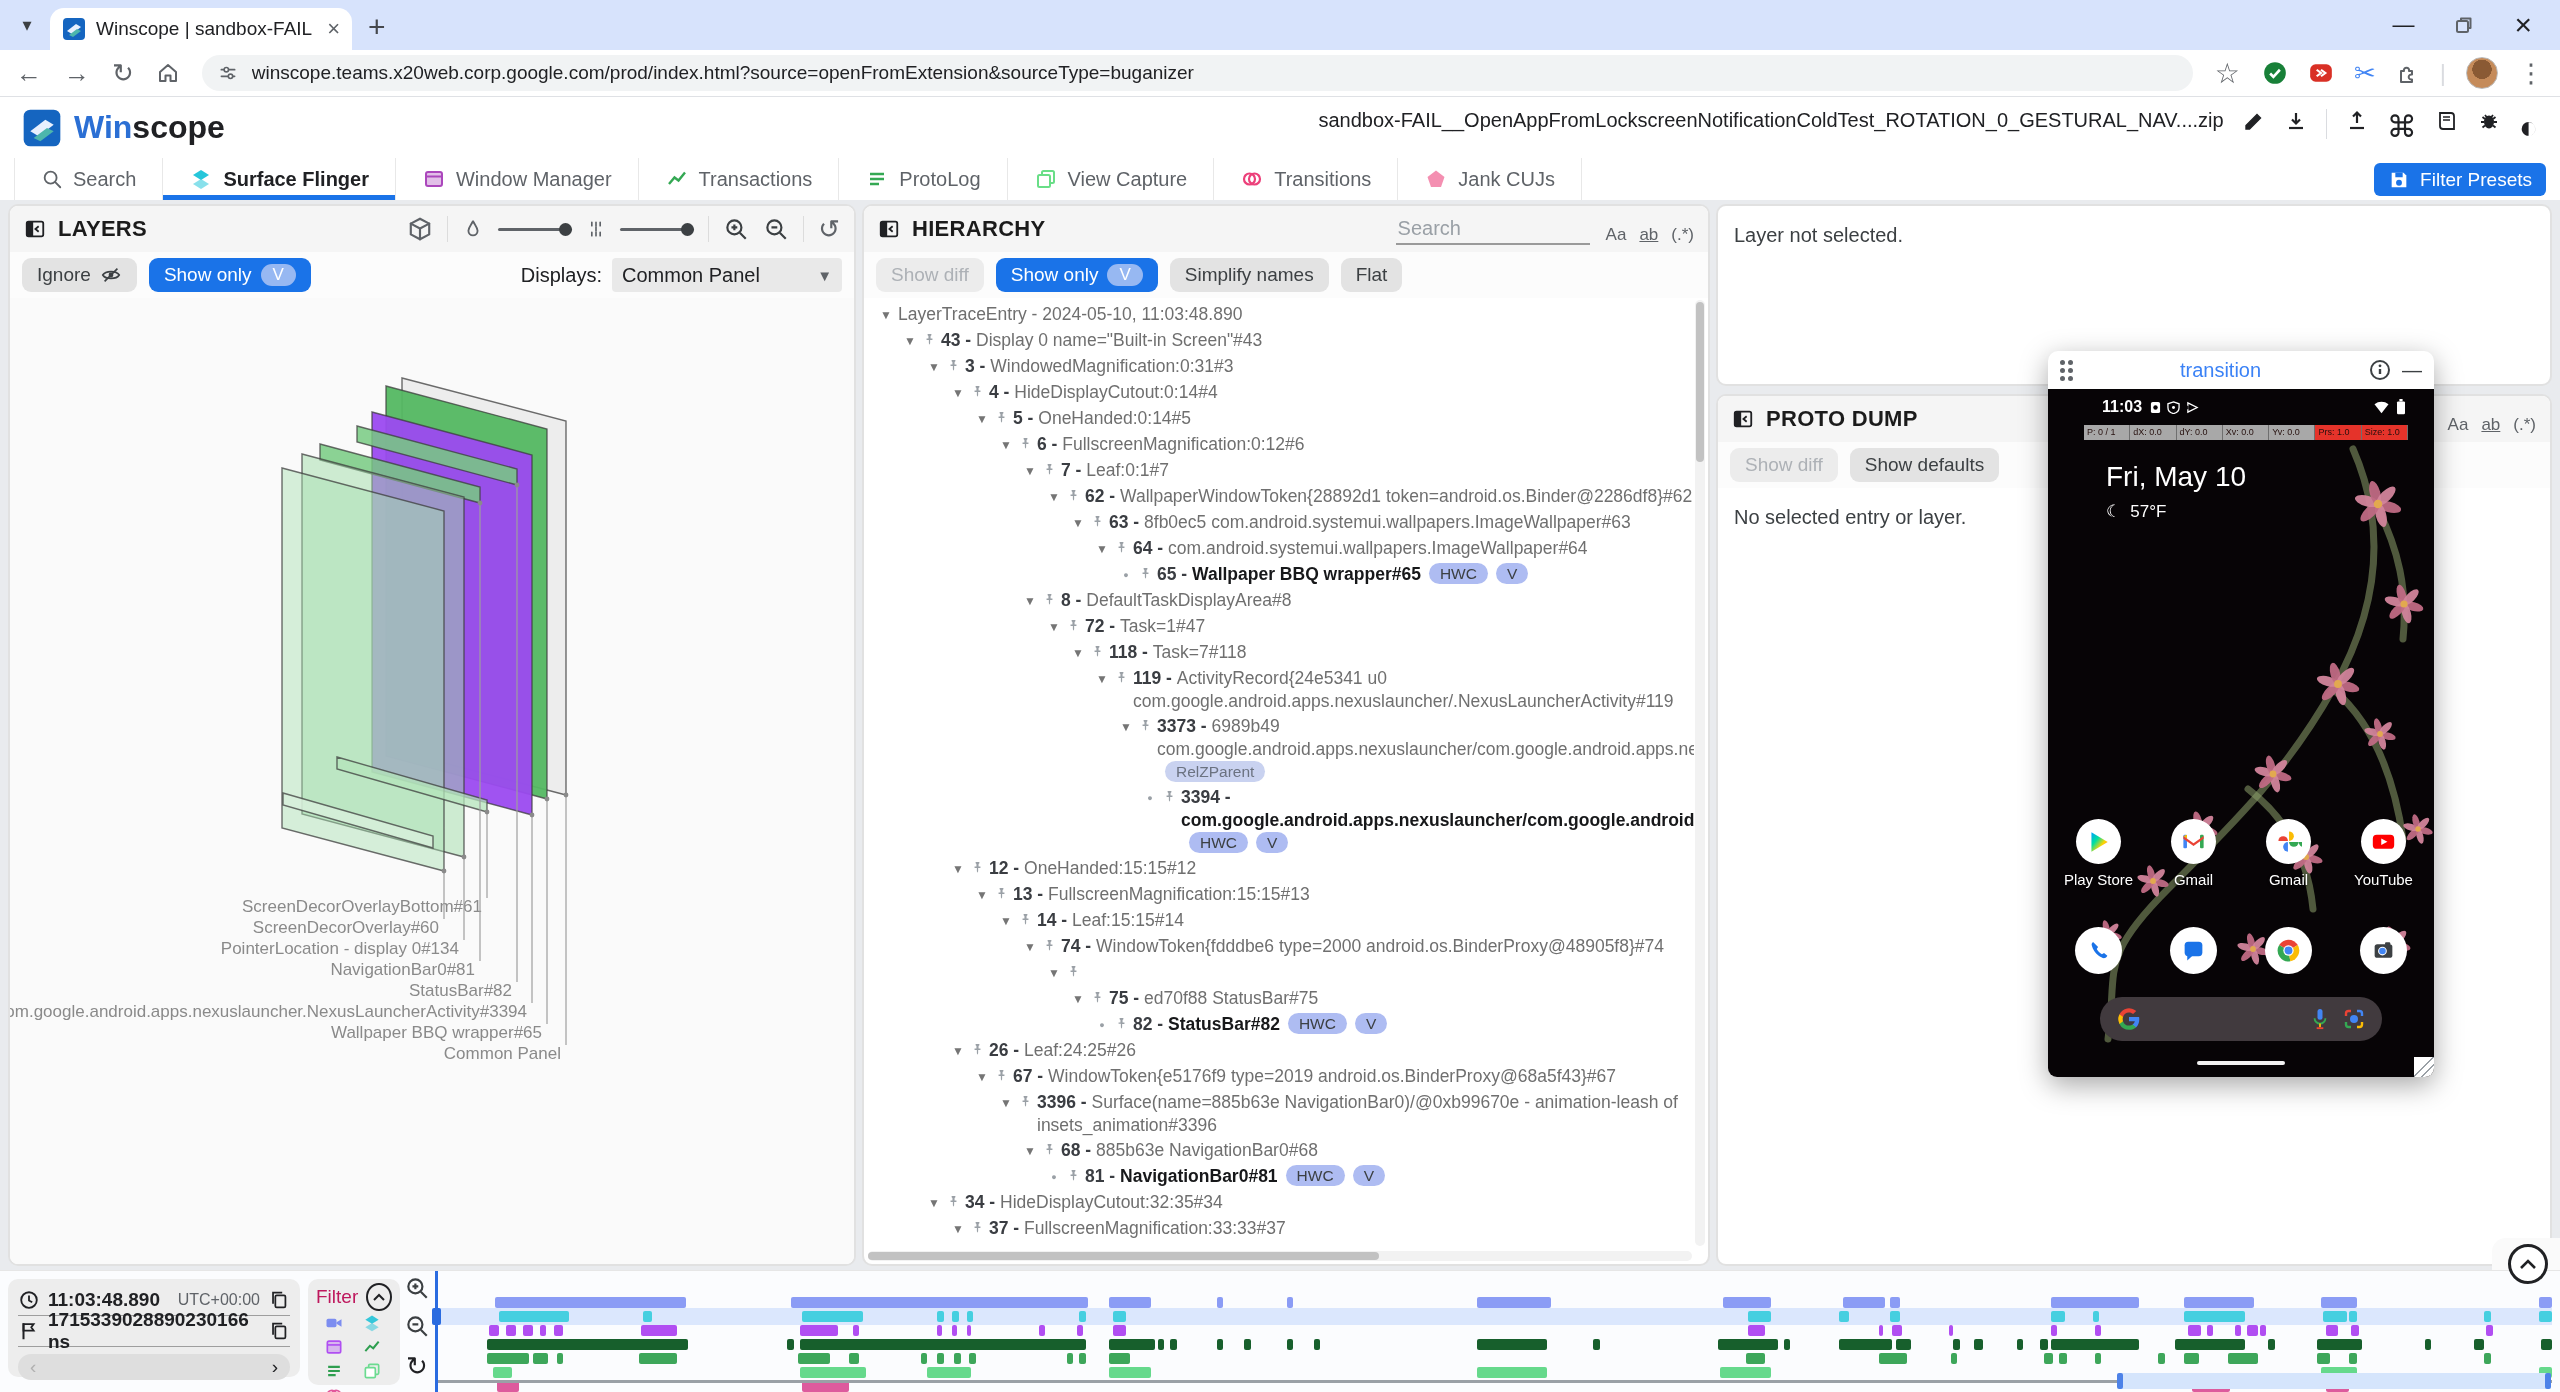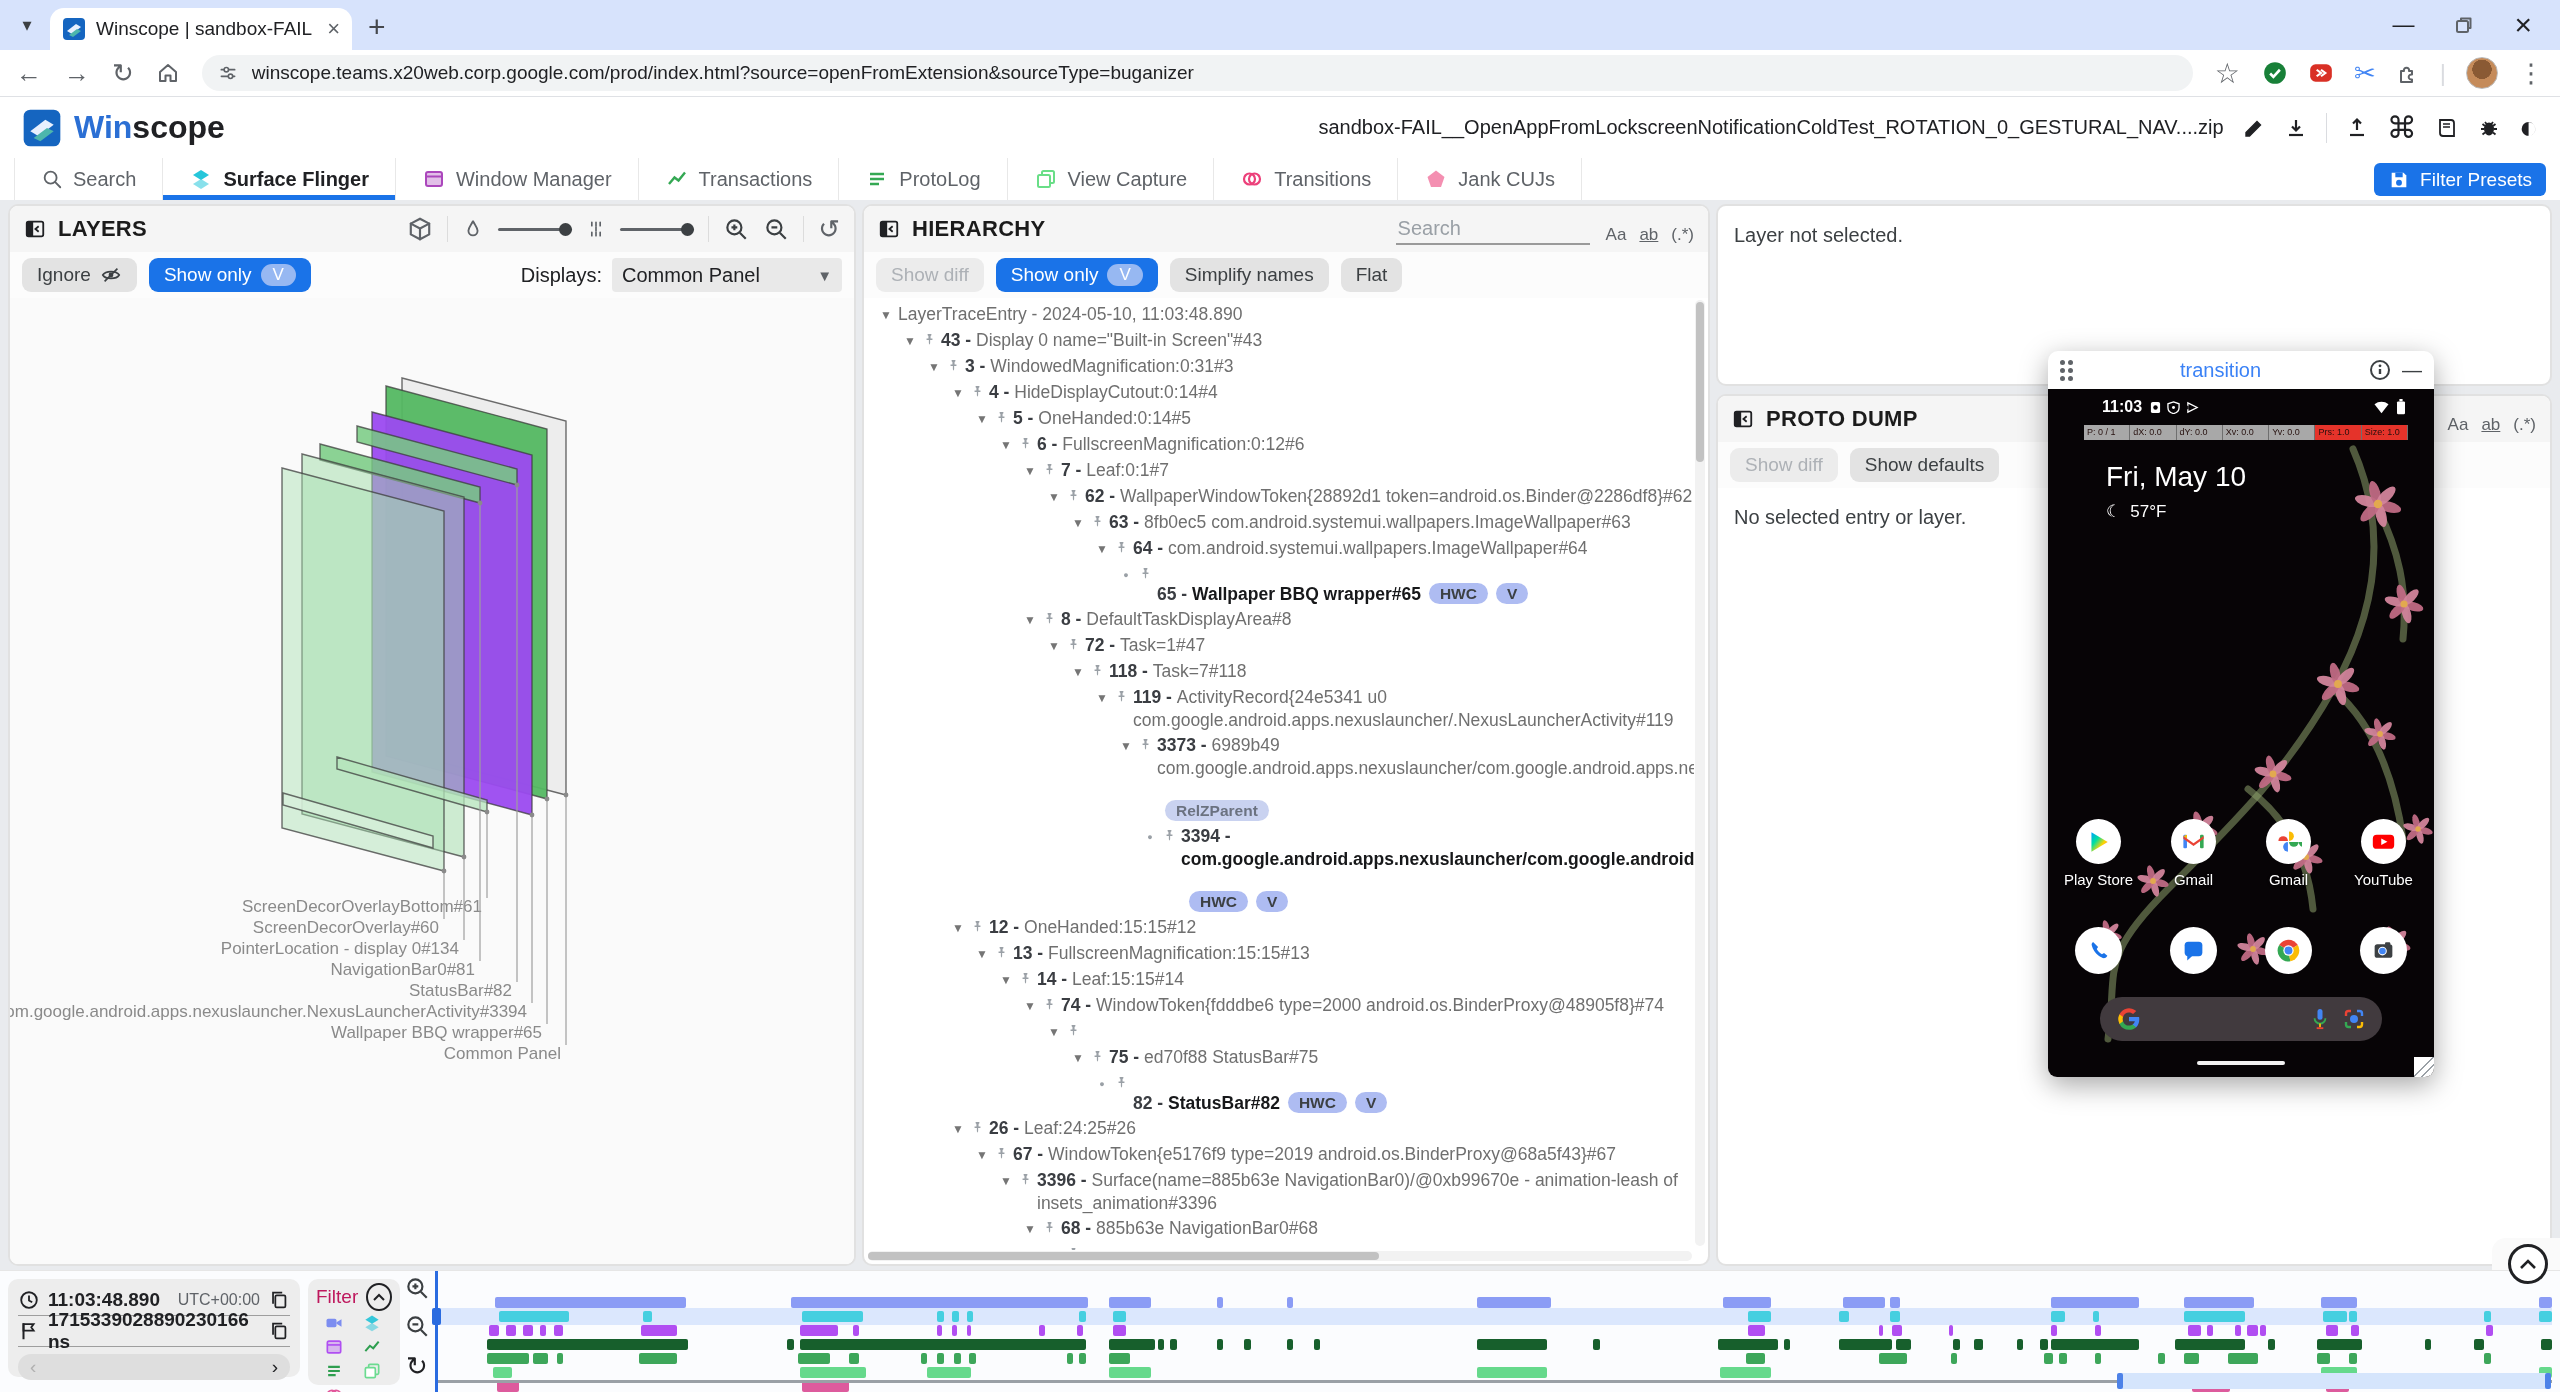--- a/index.html
+++ b/index.html
@@ -22,21 +22,21 @@
   .nav-glyph{font-size:26px;color:#5f6368;}
   #url-pill{flex:1;height:36px;background:#f1f3f4;border-radius:18px;display:flex;align-items:center;
     gap:14px;padding:0 16px;box-sizing:border-box;}
   #url-pill .url{font-size:19px;color:#202124;white-space:nowrap;overflow:hidden;}
   #ext-icons{display:flex;align-items:center;gap:20px;}
   .avatar{width:30px;height:30px;border-radius:50%;background:radial-gradient(circle at 50% 38%,#8a5a34 0 40%,#c58b5a 41%);border:1px solid #bbb;}
   
   #appheader{position:absolute;left:0;top:97px;right:0;height:61px;background:#fff;display:flex;align-items:center;padding:0 22px;box-sizing:border-box;}
   #app-name{font-size:32px;font-weight:700;margin-left:12px;color:#202124;}
   #app-name .blue{color:#2b6fd4;}
-  #header-right{margin-left:auto;display:flex;align-items:center;gap:18px;color:#202124;}
+  #header-right{margin-left:auto;display:flex;align-items:flex-start;gap:18px;color:#202124;}
   #trace-file{font-size:20px;color:#202124;}
   .hdr-sep{width:1px;height:30px;background:#dadce0;}
   
   #navbar{position:absolute;left:0;top:158px;right:0;height:42px;background:#fff;border-bottom:1px solid #e0e0e0;display:flex;align-items:stretch;}
   .wtab{display:flex;align-items:center;gap:10px;padding:0 26px;font-size:20px;color:#5f6368;position:relative;border-right:1px solid #e8e8e8;}
   .wtab:first-child{border-left:1px solid #e8e8e8;margin-left:14px;}
   .wtab.active{color:#202124;font-weight:700;}
   .wtab.active::after{content:"";position:absolute;left:0;right:0;bottom:0;height:5px;background:#1a73e8;}
   #filter-presets{position:absolute;right:14px;top:5px;height:33px;background:#1a73e8;color:#fff;
     border-radius:6px;display:flex;align-items:center;gap:10px;padding:0 14px;font-size:19px;}
@@ -66,21 +66,21 @@
   #displays-select .caret{margin-left:auto;color:#5f6368;font-size:15px;}
   
   #tree{position:absolute;left:4px;top:96px;right:14px;bottom:14px;overflow:hidden;font-size:17.5px;color:#6f6f6f;}
   .tnode{display:flex;align-items:flex-start;padding:1px 0;line-height:23px;}
   .tn-pre{width:24px;flex:none;text-align:center;color:#757575;font-size:12px;padding-top:1px;}
   .tn-pin{flex:none;margin:3px 4px 0 0;}
   .tn-text{flex:1;min-width:0;}
   .tn-text b{color:#3a3d42;}
   .tnode.leaf .tn-text{color:#17181a;font-weight:700;}
   .hwchip{display:inline-block;background:#aebcf2;color:#3c4043;border-radius:12px;padding:0 11px;
-    font-size:15.5px;font-weight:700;line-height:21px;margin-left:8px;vertical-align:1px;margin-top:20px;}
+    font-size:15.5px;font-weight:400;line-height:21px;margin-left:8px;vertical-align:1px;}
   .hwchip.muted{background:#c9d2f0;color:#6b7280;}
   .vscroll{position:absolute;right:3px;top:94px;bottom:18px;width:10px;background:#f2f2f2;border-radius:5px;}
   .vscroll i{position:absolute;left:1px;right:1px;top:2px;height:160px;background:#c2c2c2;border-radius:4px;}
   .hscroll{position:absolute;left:4px;bottom:3px;height:10px;right:16px;background:#f2f2f2;border-radius:5px;}
   .hscroll i{position:absolute;top:1px;bottom:1px;left:0;width:62%;background:#c2c2c2;border-radius:4px;}
   .empty-msg{padding:18px 16px;font-size:20px;color:#3c4043;}
   
   #overlay{position:absolute;left:2048px;top:351px;width:386px;border-radius:10px;background:#fff;
     box-shadow:0 8px 28px rgba(0,0,0,.35);z-index:30;}
   #ov-titlebar{height:38px;display:flex;align-items:center;gap:10px;padding:0 12px;}

